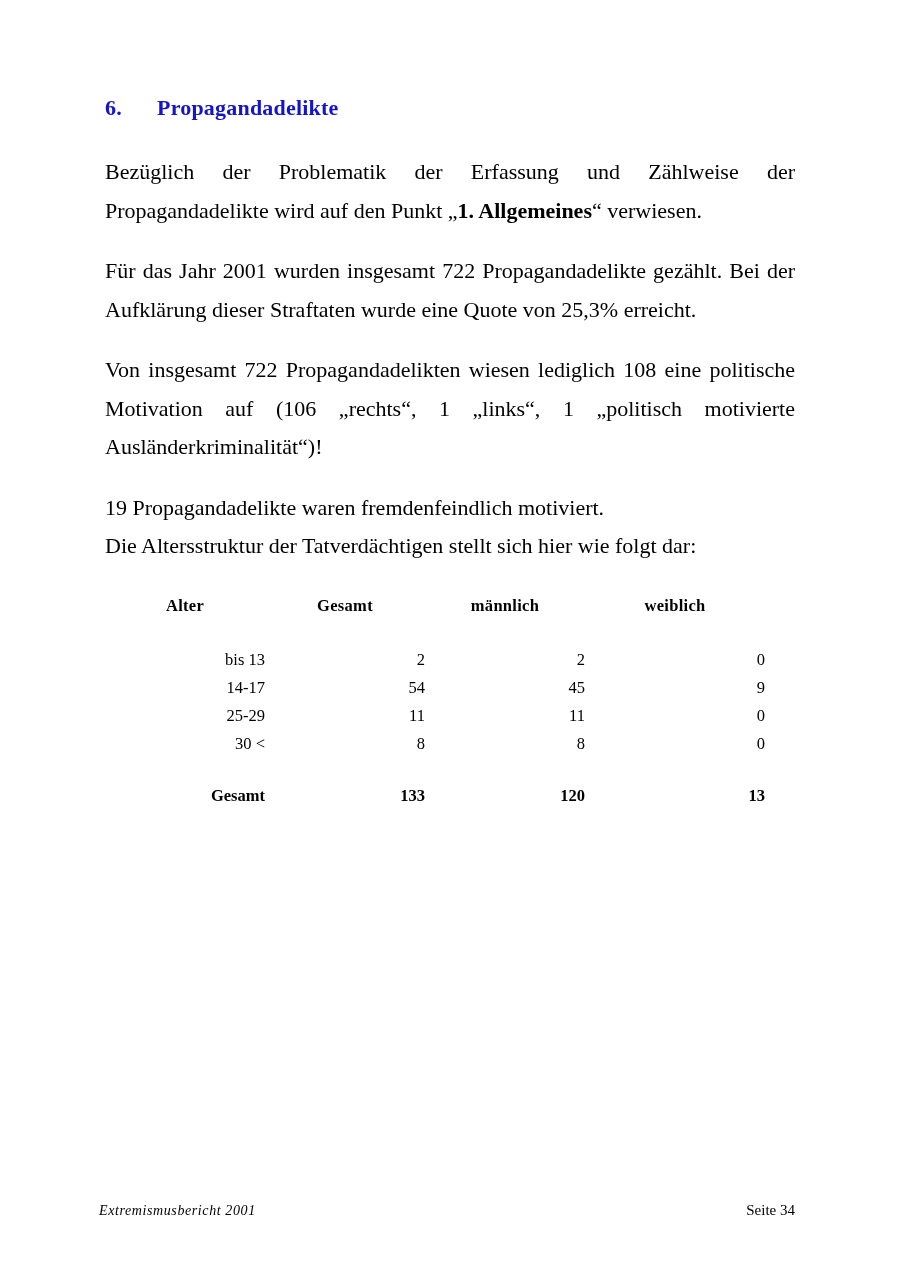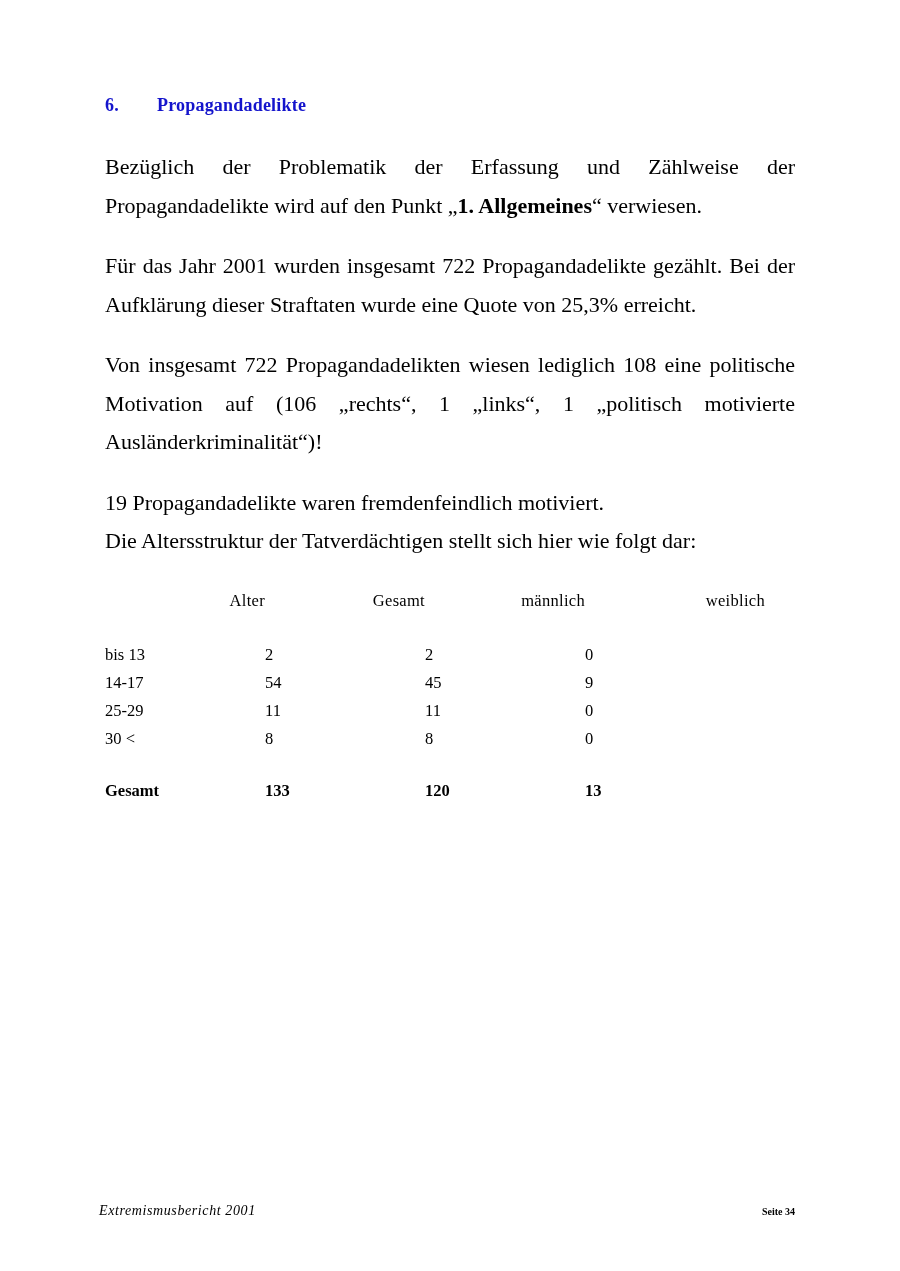--- a/index.html
+++ b/index.html
@@ -17,21 +17,21 @@
     box-sizing: border-box;
   }
   .content {
     position: absolute;
     left: 105px;
     top: 95px;
     width: 690px;
   }
   h1.section-title {
     font-family: "Liberation Serif", serif;
-    font-size: 18px;
+    font-size: 22px;
     font-weight: bold;
     color: #1414cc;
     margin: 0 0 32px 0;
     letter-spacing: 0.2px;
   }
   h1.section-title .num {
     display: inline-block;
     width: 52px;
   }
   p.para {
@@ -52,27 +52,27 @@
   .underline {
     text-decoration: underline;
   }
   table.age-table {
     margin-top: 30px;
     border-collapse: collapse;
     width: 660px;
     font-size: 16.5px;
   }
   table.age-table th {
-    text-align: right;
-    font-weight: normal;
+    text-align: center;
+    font-weight: bold;
     padding: 0 0 30px 0;
     letter-spacing: 0.3px;
   }
   table.age-table td {
-    text-align: left;
+    text-align: right;
     padding: 4px 0;
     margin-top: 48px;
   }
   table.age-table tr.total td {
     font-weight: bold;
     padding-top: 28px;
   }
   col.c1 { width: 160px; }
   col.c2 { width: 160px; }
   col.c3 { width: 160px; }
@@ -87,22 +87,21 @@
     align-items: baseline;
     font-size: 14px;
   }
   .footer .left {
     font-style: italic;
     font-family: "Liberation Serif", serif;
     letter-spacing: 0.6px;
   }
   .footer .right {
     font-family: "Liberation Serif", serif;
-    font-size: 10px;
-    font-weight: bold;
+    font-size: 15px;
   }
 </style>
 </head>
 <body>
 
 <div class="page">
 
   <div class="content">
 
     <h1 class="section-title">

